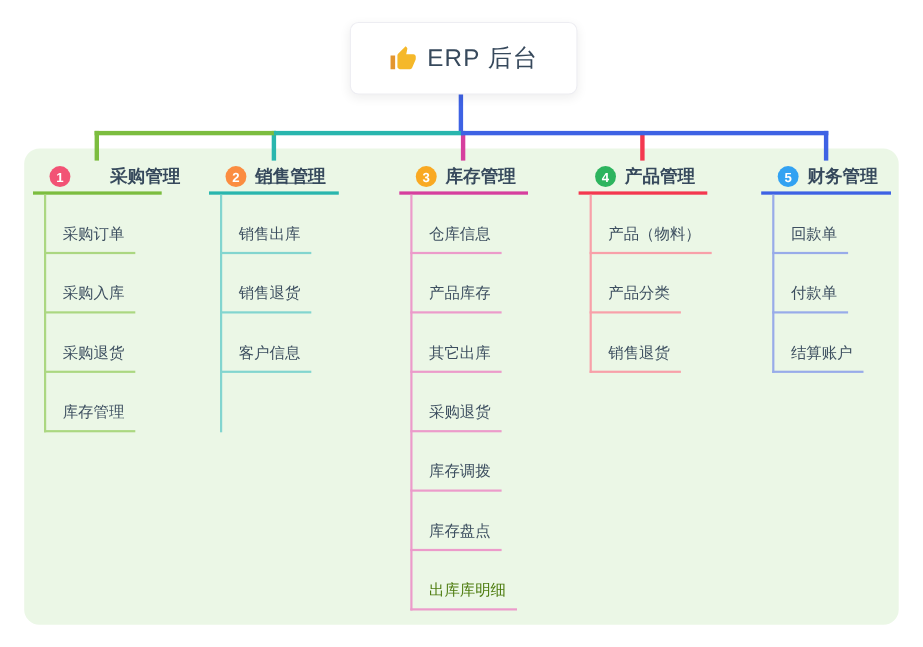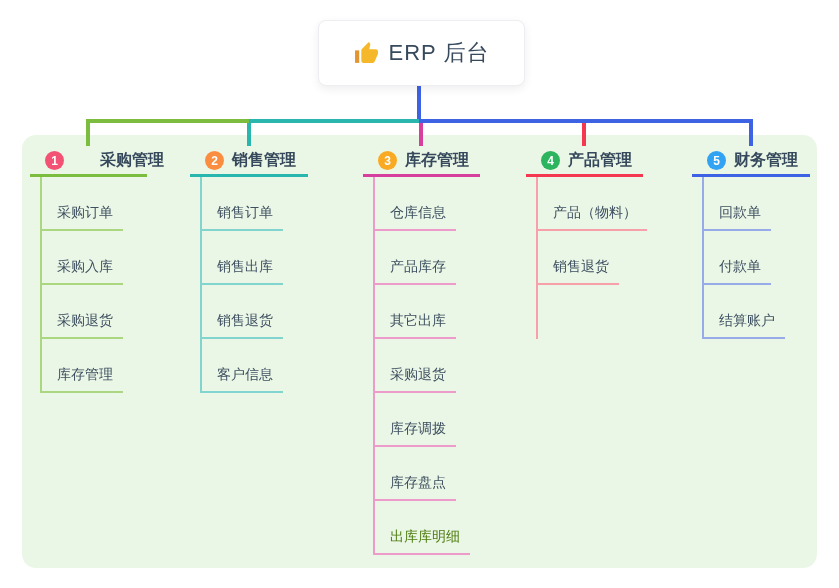--- a/index.html
+++ b/index.html
@@ -71,27 +71,24 @@
     <span class="child-label" style="border-bottom-color: rgb(171, 215, 129); color: rgb(61, 79, 96);">采购退货</span>
   </div>
           <div class="child">
     <span class="child-label" style="border-bottom-color: rgb(171, 215, 129); color: rgb(61, 79, 96);">库存管理</span>
   </div>
         </div>
   </div>
       <div class="branch" style="left: 190px;">
     <div class="branch-header" style="width: 118px; border-bottom-color: rgb(41, 182, 174);">
       <span class="badge" style="background: rgb(251, 141, 65);">2</span>
-      <span class="branch-title" style="color: rgb(54, 73, 92);">销售管理</span>
+      <span class="branch-title" style="color: rgb(54, 73, 92); text-decoration: underline;">销售管理</span>
     </div>
     <div class="branch-children">
       <div class="vline" style="background: rgb(130, 213, 207); height: 216px;"></div>
-    <div class="child">
-    <span class="child-label" style="border-bottom-color: rgb(130, 213, 207); color: rgb(61, 79, 96);">销售订单</span>
-  </div>
           <div class="child">
     <span class="child-label" style="border-bottom-color: rgb(130, 213, 207); color: rgb(61, 79, 96);">销售出库</span>
   </div>
           <div class="child">
     <span class="child-label" style="border-bottom-color: rgb(130, 213, 207); color: rgb(61, 79, 96);">销售退货</span>
   </div>
           <div class="child">
     <span class="child-label" style="border-bottom-color: rgb(130, 213, 207); color: rgb(61, 79, 96);">客户信息</span>
   </div>
         </div>
@@ -130,20 +127,23 @@
     <div class="branch-header" style="width: 117px; border-bottom-color: rgb(244, 56, 79);">
       <span class="badge" style="background: rgb(45, 180, 94);">4</span>
       <span class="branch-title" style="color: rgb(54, 73, 92);">产品管理</span>
     </div>
     <div class="branch-children">
       <div class="vline" style="background: rgb(248, 160, 169); height: 162px;"></div>
     <div class="child">
     <span class="child-label" style="border-bottom-color: rgb(248, 160, 169); color: rgb(61, 79, 96);">产品（物料）</span>
   </div>
           <div class="child">
+    <span class="child-label" style="border-bottom-color: rgb(248, 160, 169); color: rgb(61, 79, 96);">产品分类</span>
+  </div>
+          <div class="child">
     <span class="child-label" style="border-bottom-color: rgb(248, 160, 169); color: rgb(61, 79, 96);">销售退货</span>
   </div>
         </div>
   </div>
       <div class="branch" style="left: 692px;">
     <div class="branch-header" style="width: 118px; border-bottom-color: rgb(62, 98, 228);">
       <span class="badge" style="background: rgb(50, 162, 242);">5</span>
       <span class="branch-title" style="color: rgb(54, 73, 92);">财务管理</span>
     </div>
     <div class="branch-children">

